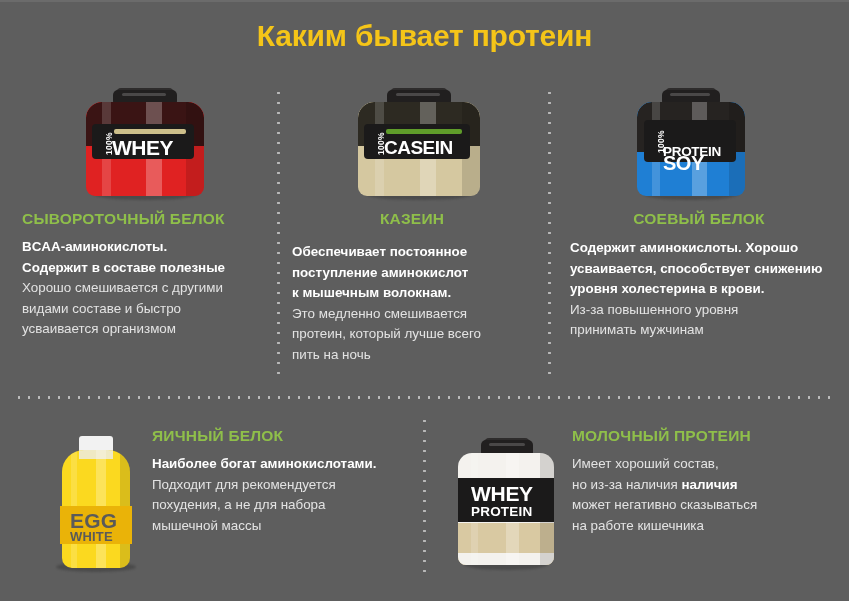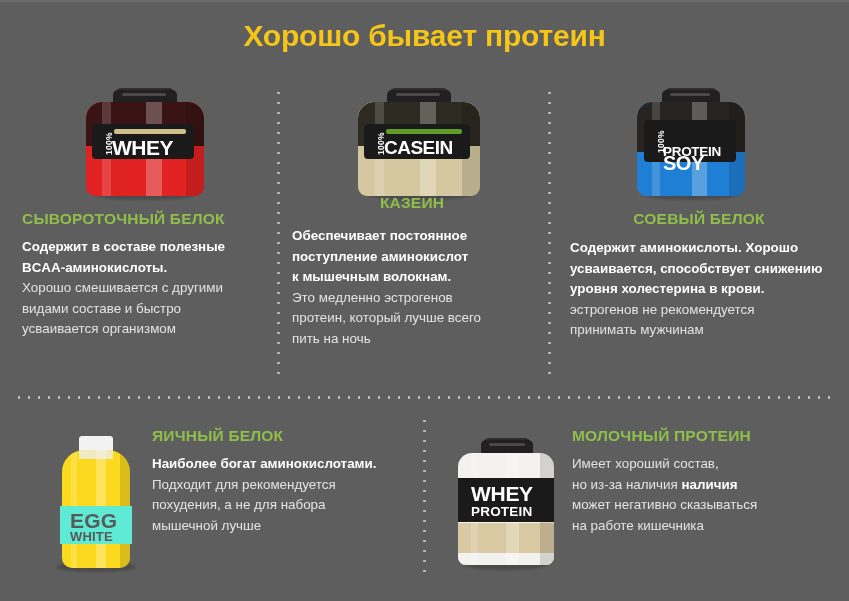--- a/index.html
+++ b/index.html
@@ -141,21 +141,21 @@
     font-weight: bold;
     white-space: nowrap;
     line-height: 1;
   }
 </style>
 </head>
 <body>
 
 <div id="page">
 
-  <div class="title">Хорошо бывает протеин</div>
+  <div class="title">Каким бывает протеин</div>
 
   <div class="v-divider" style="left:277px; top:86px; height:292px;"></div>
   <div class="v-divider" style="left:548px; top:86px; height:292px;"></div>
   <div class="h-divider" style="left:14px; top:394px; width:822px;"></div>
   <div class="v-divider" style="left:423px; top:414px; height:160px;"></div>
 
   <div class="product" style="left:86px; top:86px; width:118px; height:112px;">
     <div class="shadow" style="left:8px; top:101px; width:102px; height:11px;"></div>
 
     <div class="lid-top" style="left:30px; top:0px; width:58px; height:6px;"></div>
@@ -172,22 +172,22 @@
     <div class="label-black" style="left:6px; top:36px; width:102px; height:35px;">
       <div class="label-stripe" style="left:22px; top:5px; width:72px; height:5px; background:#cdbf8a;"></div>
       <div class="pct" style="left:12px; top:31px; color:#ffffff;">100%</div>
       <div class="label-word" style="left:20px; top:13px; font-size:21px; color:#ffffff; letter-spacing:-0.5px;">WHEY</div>
     </div>
   </div>
 
   <div class="col" style="left:22px; top:208px; width:250px;">
     <div class="heading">СЫВОРОТОЧНЫЙ БЕЛОК</div>
     <div class="body-text">
+      <div class="b">BCAA-аминокислоты.</div>
       <div class="b">Содержит в составе полезные</div>
-      <div class="b">BCAA-аминокислоты.</div>
       <div>Хорошо смешивается с другими</div>
       <div>видами составе и быстро</div>
       <div>усваивается организмом</div>
     </div>
   </div>
 
   <div class="product" style="left:358px; top:86px; width:122px; height:112px;">
     <div class="shadow" style="left:8px; top:101px; width:106px; height:11px;"></div>
     <div class="lid-top" style="left:32px; top:0px; width:58px; height:6px;"></div>
     <div class="lid" style="left:29px; top:2px; width:64px; height:14px;"></div>
@@ -198,27 +198,27 @@
       <div class="gloss-strong" style="left:62px; top:0; width:16px; height:94px;"></div>
       <div class="dark-overlay" style="left:104px; top:0; width:18px; height:94px;"></div>
     </div>
     <div class="label-black" style="left:6px; top:36px; width:106px; height:35px;">
       <div class="label-stripe" style="left:22px; top:5px; width:76px; height:5px; background:#5f9c2a;"></div>
       <div class="pct" style="left:12px; top:31px; color:#ffffff;">100%</div>
       <div class="label-word" style="left:20px; top:14px; font-size:19px; color:#ffffff; letter-spacing:-0.5px;">CASEIN</div>
     </div>
   </div>
 
-  <div class="col" style="left:292px; top:192px; width:250px;">
+  <div class="col" style="left:292px; top:208px; width:250px;">
     <div class="heading" style="text-align:center; width:240px; margin-bottom:14px;">КАЗЕИН</div>
     <div class="body-text">
       <div class="b">Обеспечивает постоянное</div>
       <div class="b">поступление аминокислот</div>
       <div class="b">к мышечным волокнам.</div>
-      <div>Это медленно эстрогенов</div>
+      <div>Это медленно смешивается</div>
       <div>протеин, который лучше всего</div>
       <div>пить на ночь</div>
     </div>
   </div>
 
   <div class="product" style="left:637px; top:86px; width:108px; height:112px;">
     <div class="shadow" style="left:7px; top:101px; width:94px; height:11px;"></div>
     <div class="lid-top" style="left:28px; top:0px; width:52px; height:6px;"></div>
     <div class="lid" style="left:25px; top:2px; width:58px; height:14px;"></div>
     <div class="lid-ridge" style="left:33px; top:5px; width:40px; height:3px;"></div>
@@ -234,50 +234,50 @@
       <div class="label-word" style="left:19px; top:25px; font-size:13.5px; color:#ffffff; letter-spacing:-0.3px;">PROTEIN</div>
     </div>
   </div>
 
   <div class="col" style="left:570px; top:208px; width:268px;">
     <div class="heading" style="text-align:center; width:258px; margin-bottom:10px;">СОЕВЫЙ БЕЛОК</div>
     <div class="body-text">
       <div class="b">Содержит аминокислоты. Хорошо</div>
       <div class="b">усваивается, способствует снижению</div>
       <div class="b">уровня холестерина в крови.</div>
-      <div>эстрогенов не рекомендуется</div>
+      <div>Из-за повышенного уровня</div>
       <div>принимать мужчинам</div>
     </div>
   </div>
 
   <div class="product" style="left:50px; top:434px; width:92px; height:136px;">
     <div class="shadow" style="left:6px; top:126px; width:80px; height:10px;"></div>
 
     <div style="position:absolute; left:29px; top:0px; width:34px; height:16px; background:#f2f2f2; border-radius:3px 3px 0 0;"></div>
 
     <div class="jar-body" style="left:12px; top:14px; width:68px; height:118px; background:#fbd91f; border-radius:22px 22px 10px 10px;">
       <div style="position:absolute; left:17px; top:0; width:34px; height:9px; background:#efe9c4;"></div>
       <div class="gloss" style="left:9px; top:0; width:6px; height:118px;"></div>
       <div class="gloss-strong" style="left:34px; top:0; width:10px; height:118px;"></div>
       <div class="dark-overlay" style="left:58px; top:0; width:10px; height:118px;"></div>
     </div>
 
-    <div style="position:absolute; left:10px; top:70px; width:72px; height:38px; background:#5eead4;">
+    <div style="position:absolute; left:10px; top:70px; width:72px; height:38px; background:#eab308;">
       <div class="label-word" style="left:10px; top:4px; font-size:21px; color:#5a5a5a; letter-spacing:0.2px;">EGG</div>
       <div class="label-word" style="left:10px; top:24px; font-size:13px; color:#5a5a5a; letter-spacing:0.2px;">WHITE</div>
     </div>
   </div>
 
   <div class="col" style="left:152px; top:425px; width:260px;">
     <div class="heading">ЯИЧНЫЙ БЕЛОК</div>
     <div class="body-text">
       <div class="b">Наиболее богат аминокислотами.</div>
       <div>Подходит для рекомендуется</div>
       <div>похудения, а не для набора</div>
-      <div>мышечной лучше</div>
+      <div>мышечной массы</div>
     </div>
   </div>
 
   <div class="product" style="left:458px; top:436px; width:96px; height:132px;">
     <div class="shadow" style="left:6px; top:121px; width:84px; height:11px;"></div>
     <div class="lid-top" style="left:26px; top:0px; width:46px; height:6px;"></div>
     <div class="lid" style="left:23px; top:2px; width:52px; height:15px;"></div>
     <div class="lid-ridge" style="left:31px; top:5px; width:36px; height:3px;"></div>
     <div class="jar-body" style="left:0px; top:15px; width:96px; height:112px; background:#f4f2ee; border-radius:14px 14px 8px 8px;">
       <div style="position:absolute; left:0; bottom:0; width:96px; height:42px; background:#d9c9a2;"></div>

